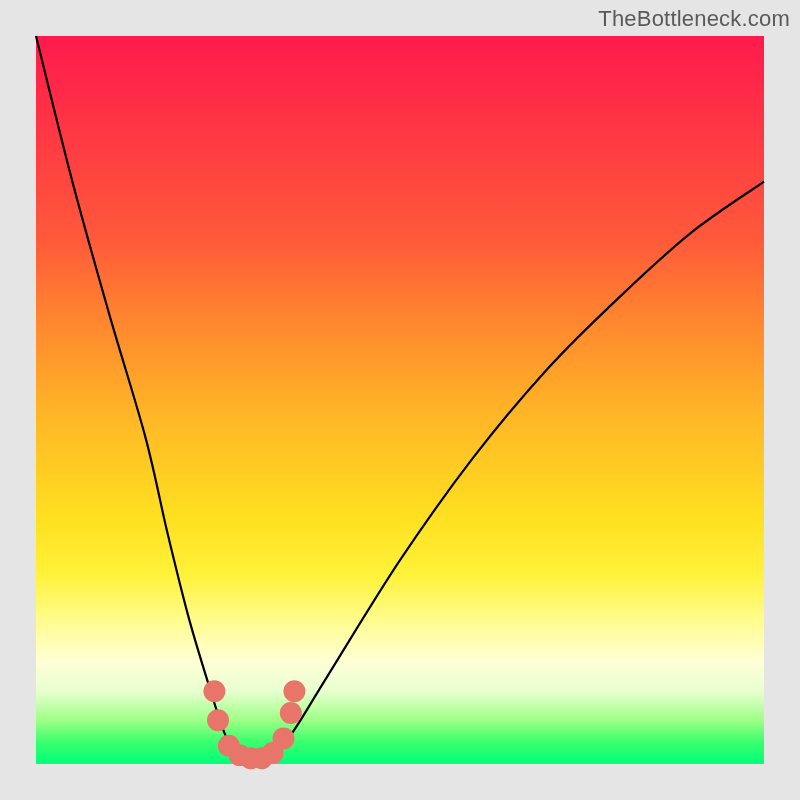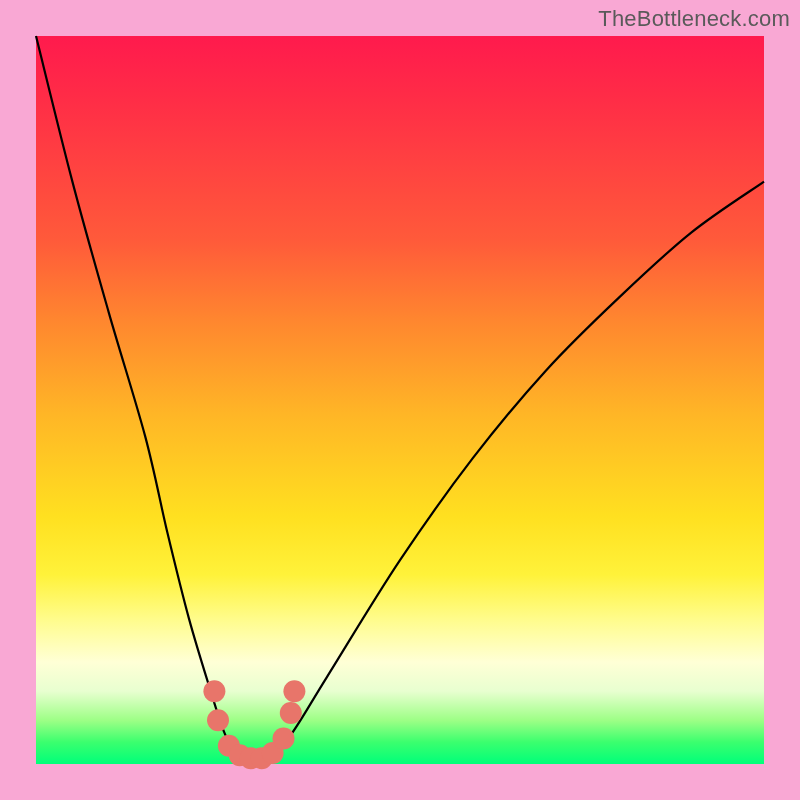--- a/index.html
+++ b/index.html
@@ -10,21 +10,21 @@
     background: #000;
     position: relative;
     font-family: Arial, Helvetica, sans-serif;
   }
   .frame {
     position: absolute;
     top: 0;
     left: 0;
     width: 800px;
     height: 800px;
-    background: #f9a8d4;
+    background: #e5e5e5;
   }
   .gradient-area {
     position: absolute;
     top: 36px;
     left: 36px;
     width: 728px;
     height: 728px;
     
     background: linear-gradient(
       to bottom,

